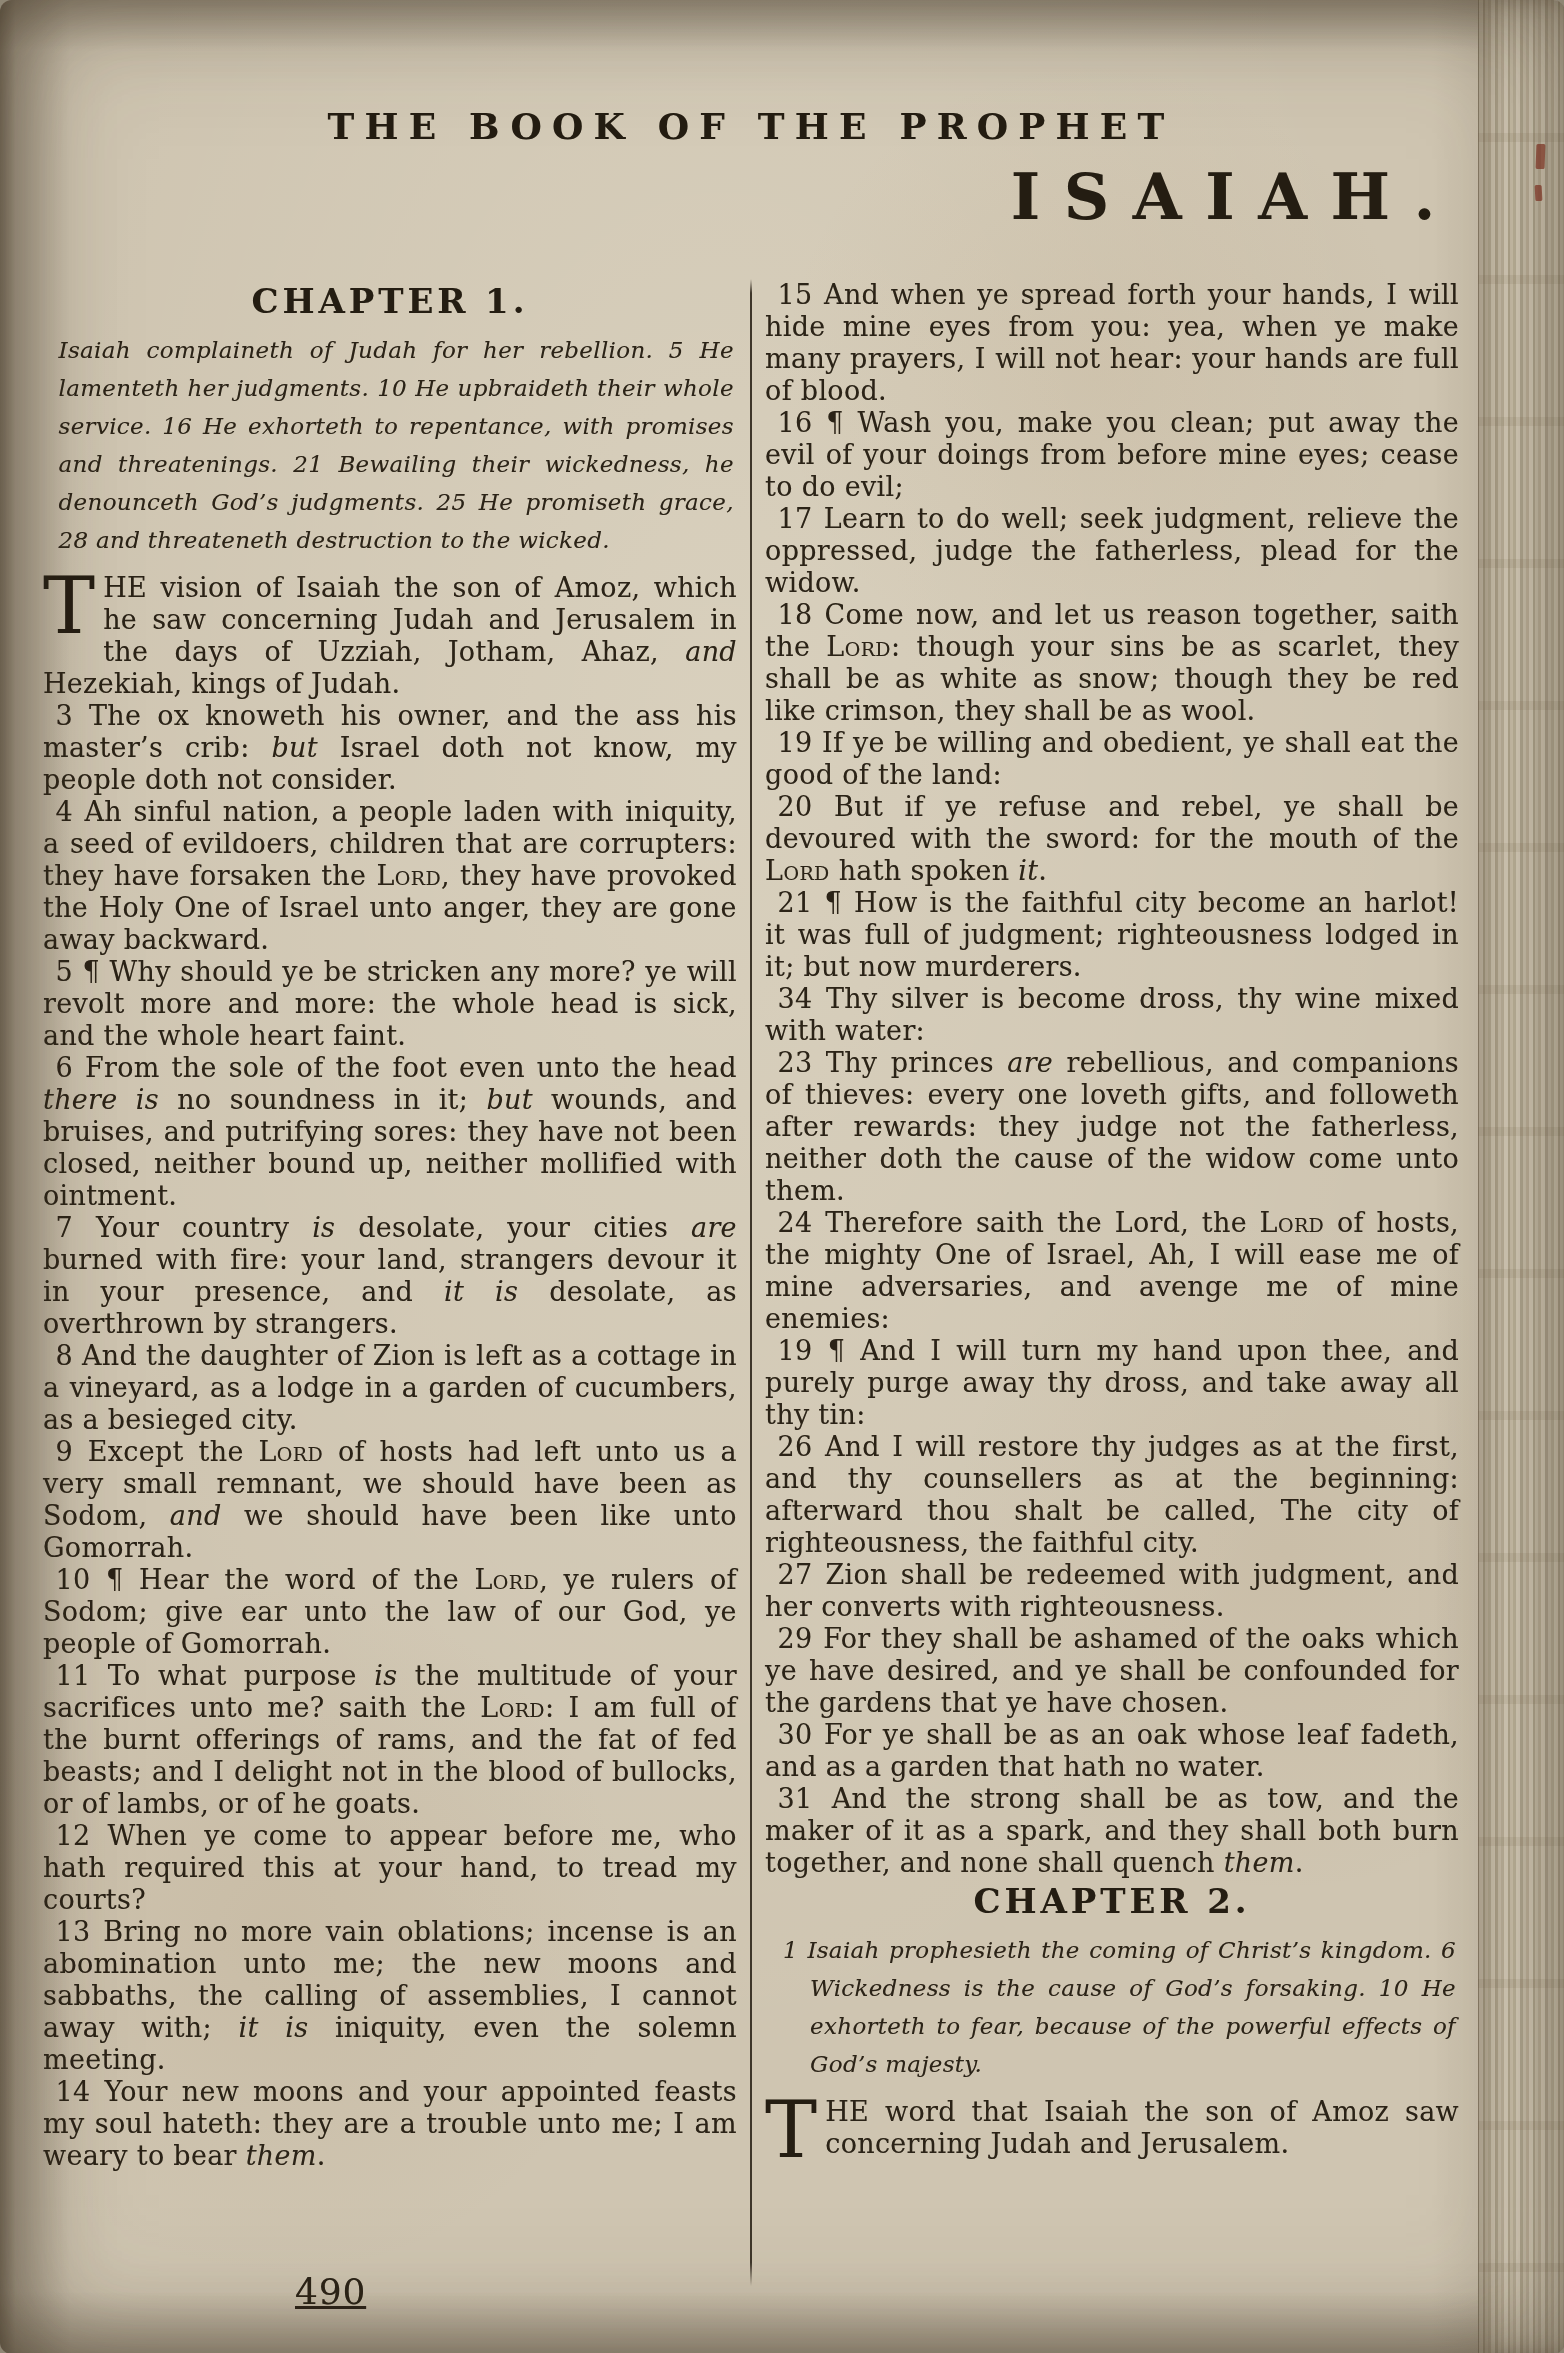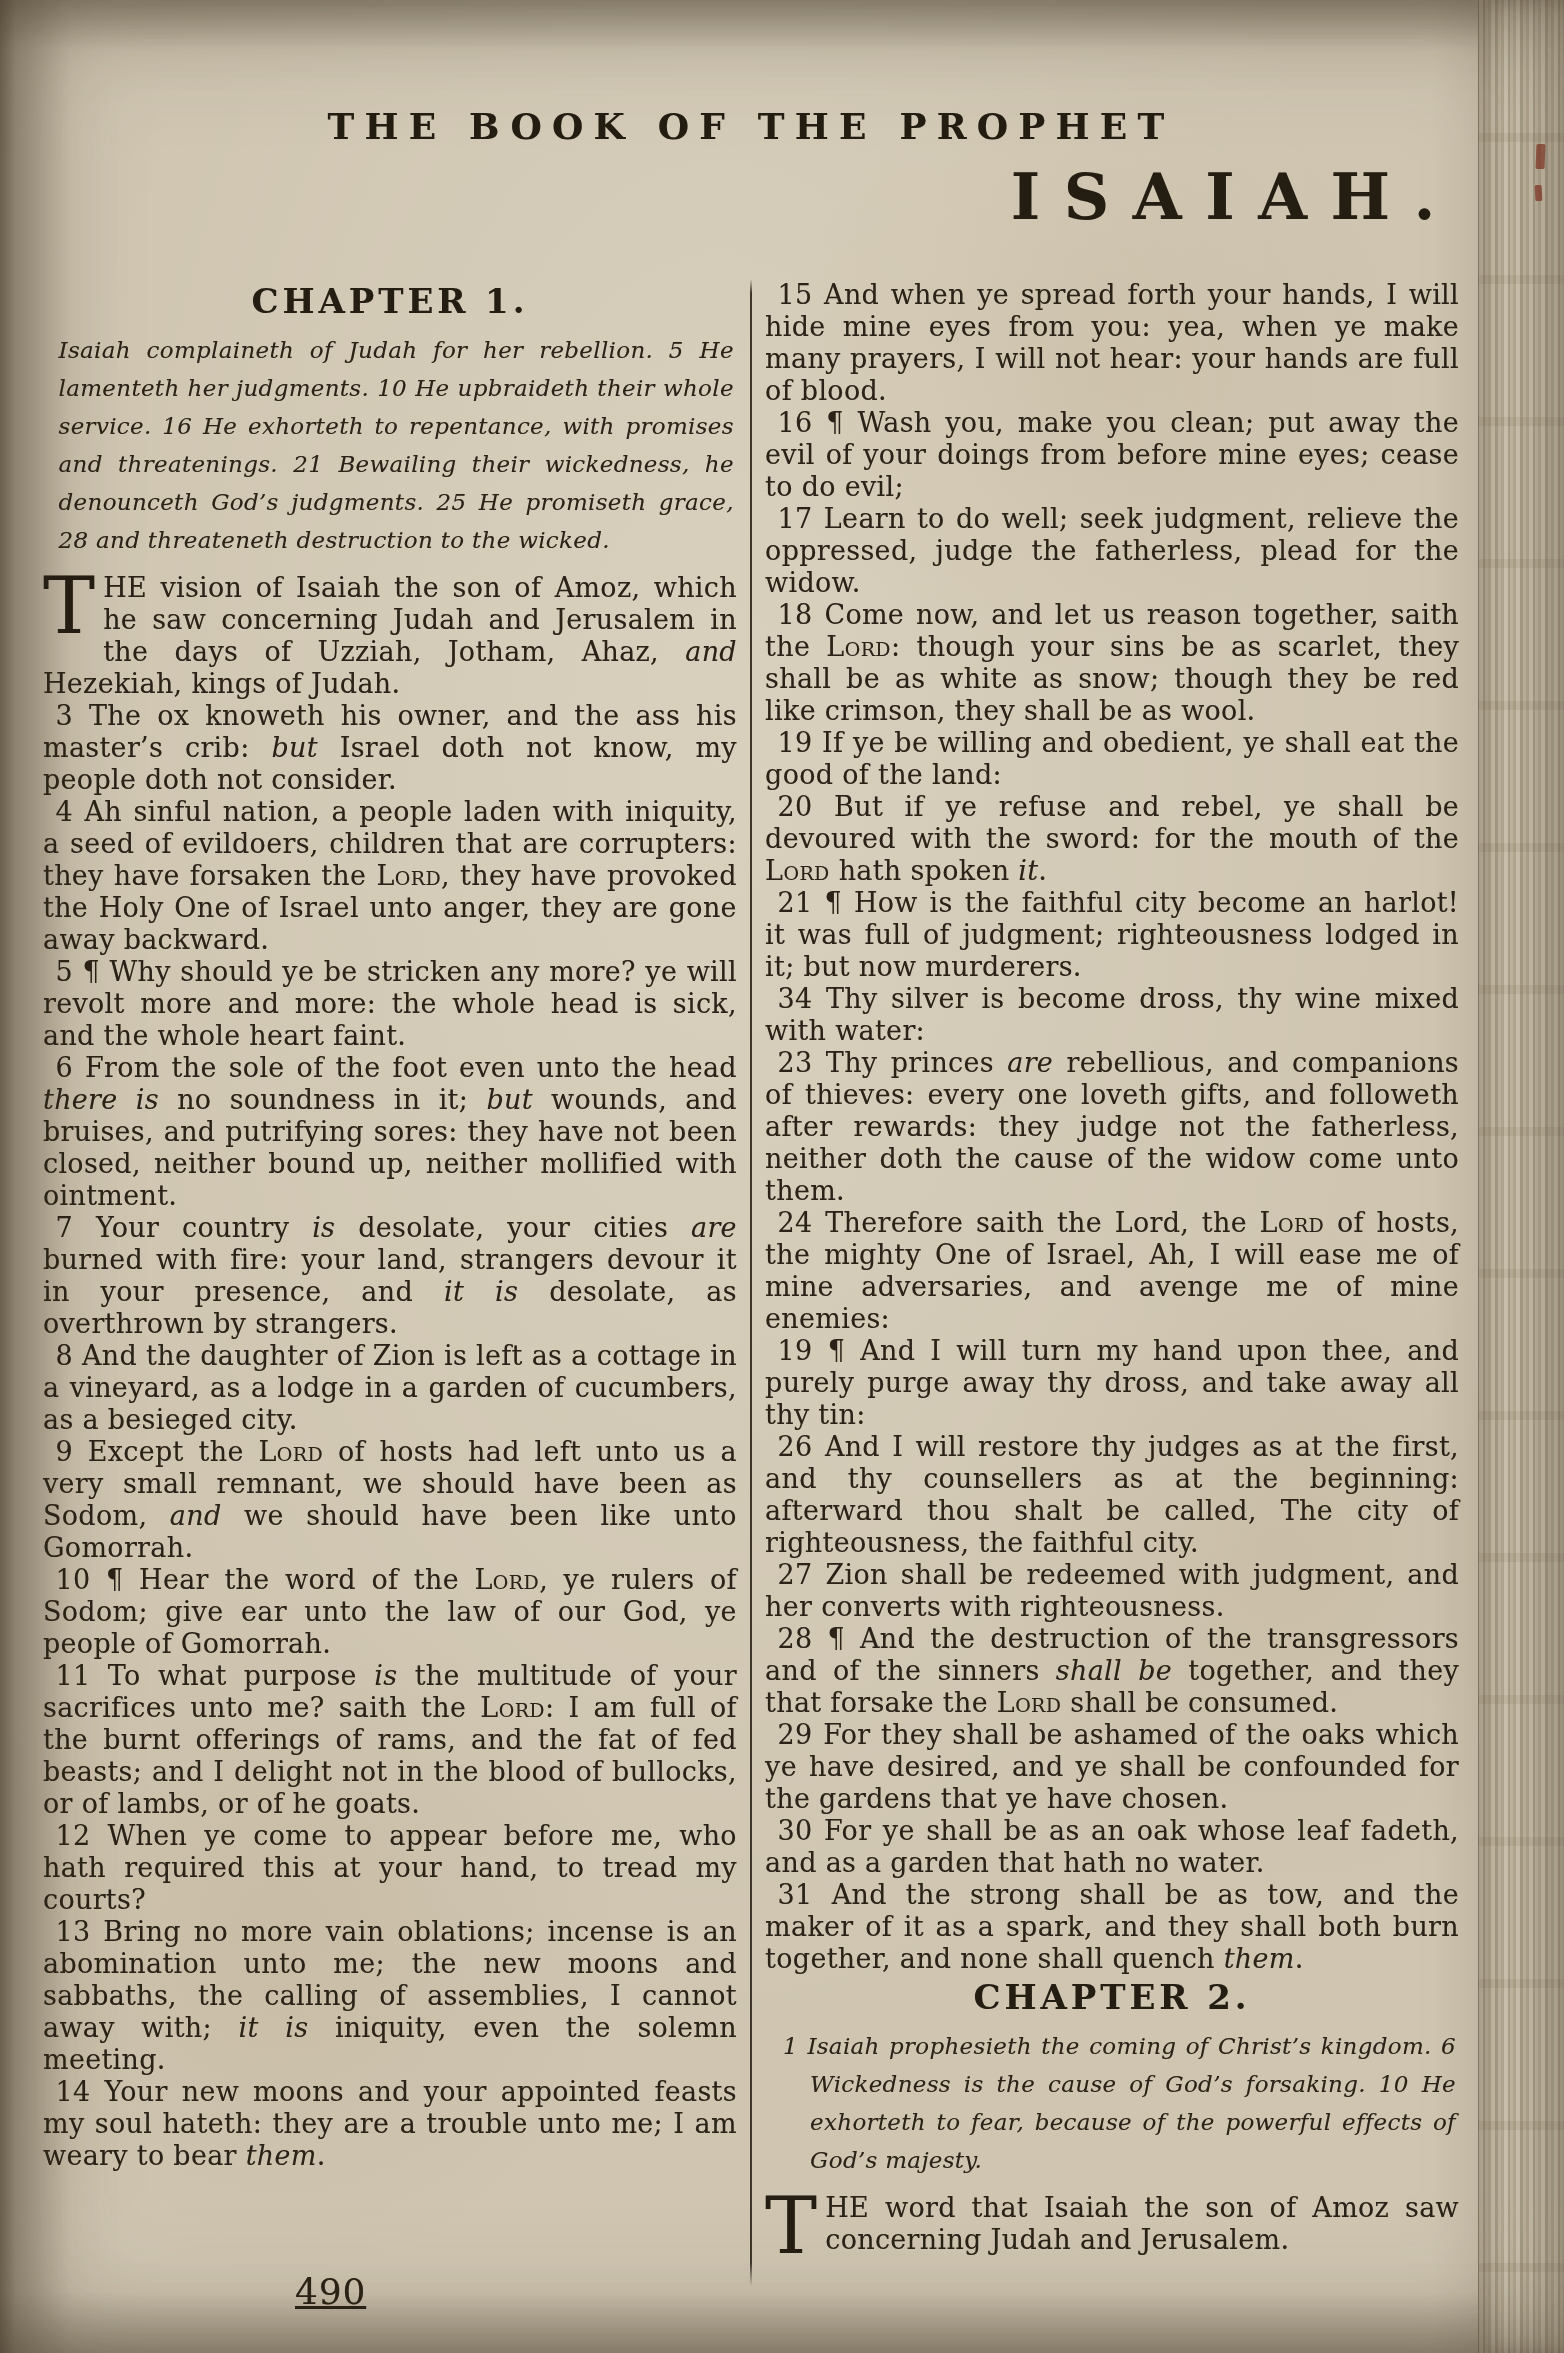--- a/index.html
+++ b/index.html
@@ -11,20 +11,21 @@
     background-color:var(--paper,#cfc5b1);
     background-image:
       radial-gradient(ellipse at 46% 32%, rgba(255,252,238,0.20), rgba(255,252,238,0) 58%),
       radial-gradient(circle at 70% 16%, rgba(158,124,78,0.10), rgba(158,124,78,0) 14%),
       radial-gradient(circle at 18% 82%, rgba(150,118,76,0.11), rgba(150,118,76,0) 15%),
       radial-gradient(circle at 82% 66%, rgba(150,118,76,0.09), rgba(150,118,76,0) 17%),
       linear-gradient(90deg, rgba(74,63,46,0.55) 0px, rgba(74,63,46,0.22) 15.6px, rgba(74,63,46,0) 70px),
       linear-gradient(270deg, rgba(74,63,46,0.30) 0px, rgba(74,63,46,0.10) 63px, rgba(74,63,46,0) 133px),
       linear-gradient(180deg, rgba(74,63,46,0.30) 0px, rgba(74,63,46,0) 50px),
       linear-gradient(0deg, rgba(74,63,46,0.26) 0px, rgba(74,63,46,0) 63px);
+    border-radius: 12px;
   }
   .page-content{position:absolute;left:43px;top:0;width:1416px;}
   .series-title{margin:106px 0 0;text-align:center;font-size:36px;font-weight:bold;
     letter-spacing:10.2px;color:#241d12;line-height:1.15;}
   .book-title{margin:14px 0 0;text-align:right;font-size:63px;font-weight:bold;
     letter-spacing:23.5px;color:#241d12;line-height:1.15;}
   .columns{display:grid;grid-template-columns:1fr 1.6px 1fr;column-gap:13.3px;margin-top:45px;height:2007px;}
   .divider{width:1.6px;background:linear-gradient(180deg, rgba(59,52,42,0) 0, #3e362a 14px, #3e362a calc(100% - 23.5px), rgba(59,52,42,0) 100%);}
   .col{font-size:27px;line-height:32px;text-align:justify;letter-spacing:0.3px;hyphens:auto;overflow:visible;}
   .chapter-heading{margin:6.3px 0 14px;text-align:center;font-size:34px;font-weight:bold;
@@ -83,21 +84,20 @@
           <p class="verse"><span class="vnum">18</span>&nbsp;Come now, and let us reason together, saith the <span class="sc">Lord</span>: though your sins be as scarlet, they shall be as white as snow; though they be red like crimson, they shall be as wool.</p>
           <p class="verse"><span class="vnum">19</span>&nbsp;If ye be willing and obedient, ye shall eat the good of the land:</p>
           <p class="verse"><span class="vnum">20</span>&nbsp;But if ye refuse and rebel, ye shall be devoured with the sword: for the mouth of the <span class="sc">Lord</span> hath spoken <em>it</em>.</p>
           <p class="verse"><span class="vnum">21</span>&nbsp;¶ How is the faithful city become an harlot! it was full of judgment; righteousness lodged in it; but now murderers.</p>
           <p class="verse"><span class="vnum">34</span>&nbsp;Thy silver is become dross, thy wine mixed with water:</p>
           <p class="verse"><span class="vnum">23</span>&nbsp;Thy princes <em>are</em> rebellious, and companions of thieves: every one loveth gifts, and followeth after rewards: they judge not the fatherless, neither doth the cause of the widow come unto them.</p>
           <p class="verse"><span class="vnum">24</span>&nbsp;Therefore saith the Lord, the <span class="sc">Lord</span> of hosts, the mighty One of Israel, Ah, I will ease me of mine adversaries, and avenge me of mine enemies:</p>
           <p class="verse"><span class="vnum">19</span>&nbsp;¶ And I will turn my hand upon thee, and purely purge away thy dross, and take away all thy tin:</p>
           <p class="verse"><span class="vnum">26</span>&nbsp;And I will restore thy judges as at the first, and thy counsellers as at the beginning: afterward thou shalt be called, The city of righteousness, the faithful city.</p>
           <p class="verse"><span class="vnum">27</span>&nbsp;Zion shall be redeemed with judgment, and her converts with righteousness.</p>
-          <p class="verse"><span class="vnum">28</span>&nbsp;¶ And the destruction of the transgressors and of the sinners <em>shall be</em> together, and they that forsake the <span class="sc">Lord</span> shall be consumed.</p>
           <p class="verse"><span class="vnum">29</span>&nbsp;For they shall be ashamed of the oaks which ye have desired, and ye shall be confounded for the gardens that ye have chosen.</p>
           <p class="verse"><span class="vnum">30</span>&nbsp;For ye shall be as an oak whose leaf fadeth, and as a garden that hath no water.</p>
           <p class="verse"><span class="vnum">31</span>&nbsp;And the strong shall be as tow, and the maker of it as a spark, and they shall both burn together, and none shall quench <em>them</em>.</p>
           <h2 class="chapter-heading">CHAPTER 2.</h2>
           <p class="chapter-summary hang">1 Isaiah prophesieth the coming of Christ’s kingdom. 6 Wickedness is the cause of God’s forsaking. 10 He exhorteth to fear, because of the powerful effects of God’s majesty.</p>
           <p class="verse first-verse"><span class="dropcap">T</span>HE word that Isaiah the son of Amoz saw concerning Judah and Jerusalem.</p>
         </div>
     </div>
   </div>
   <div class="page-number">490</div>

